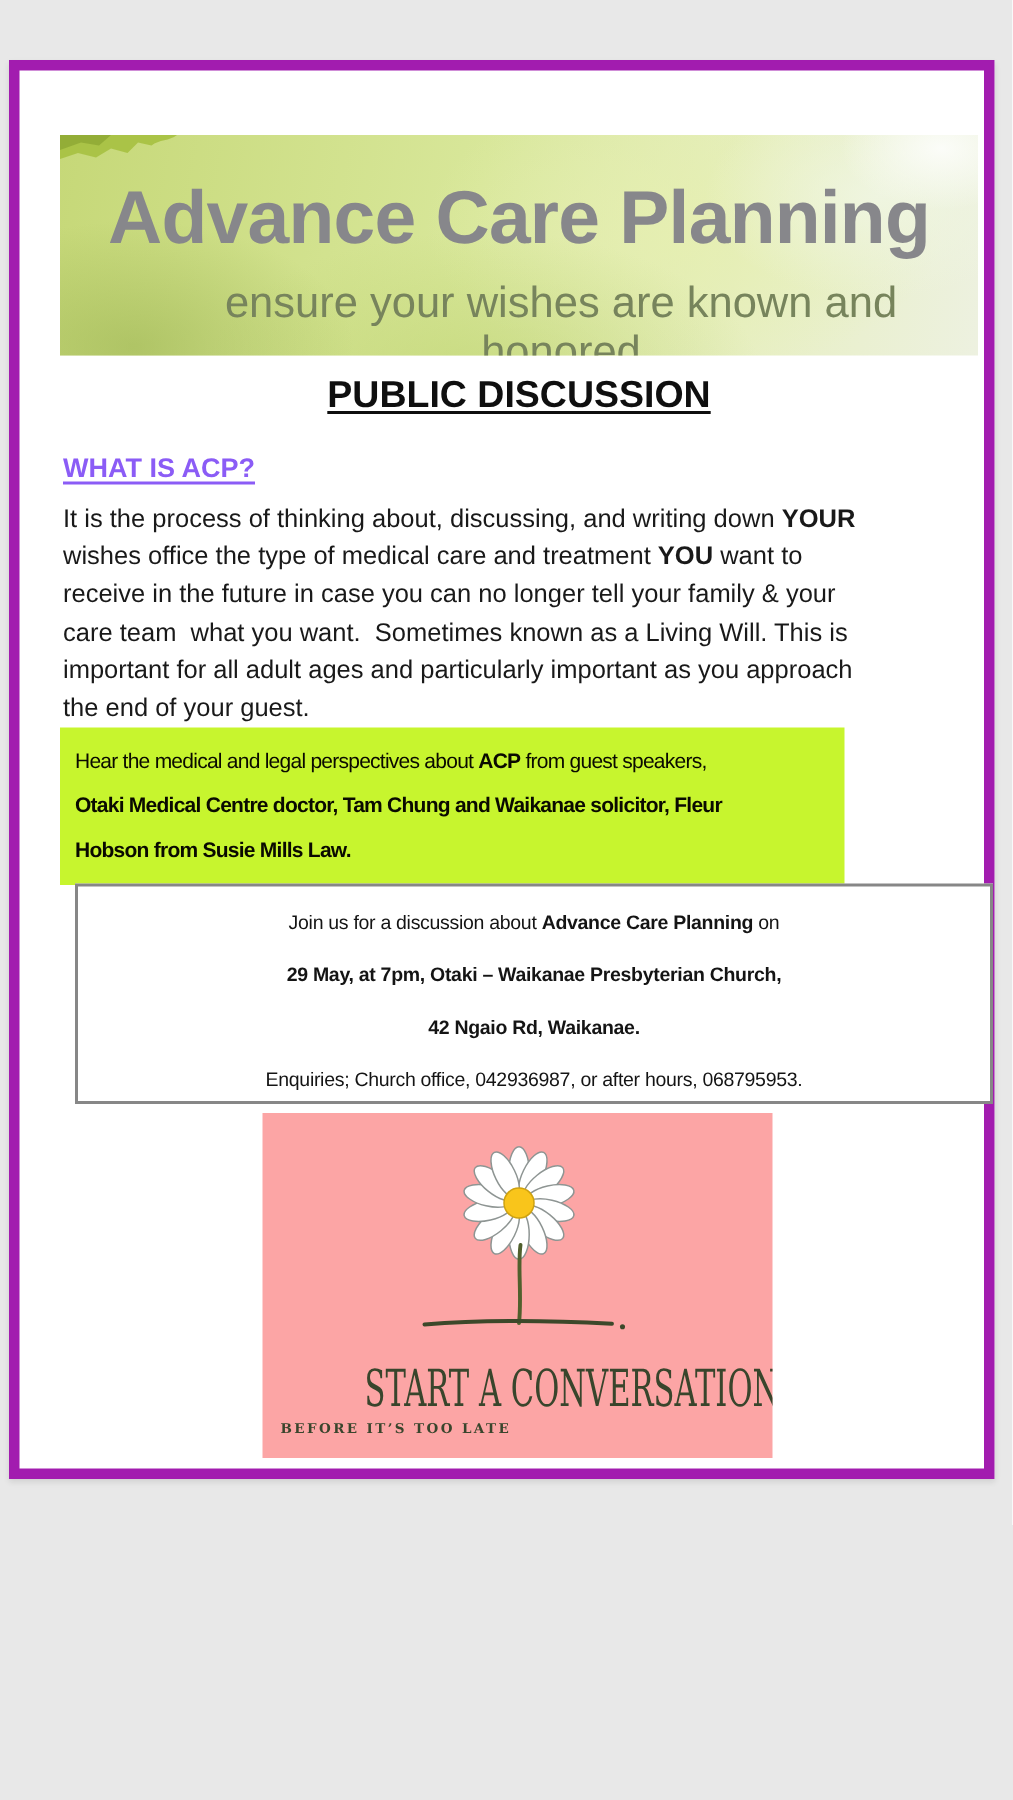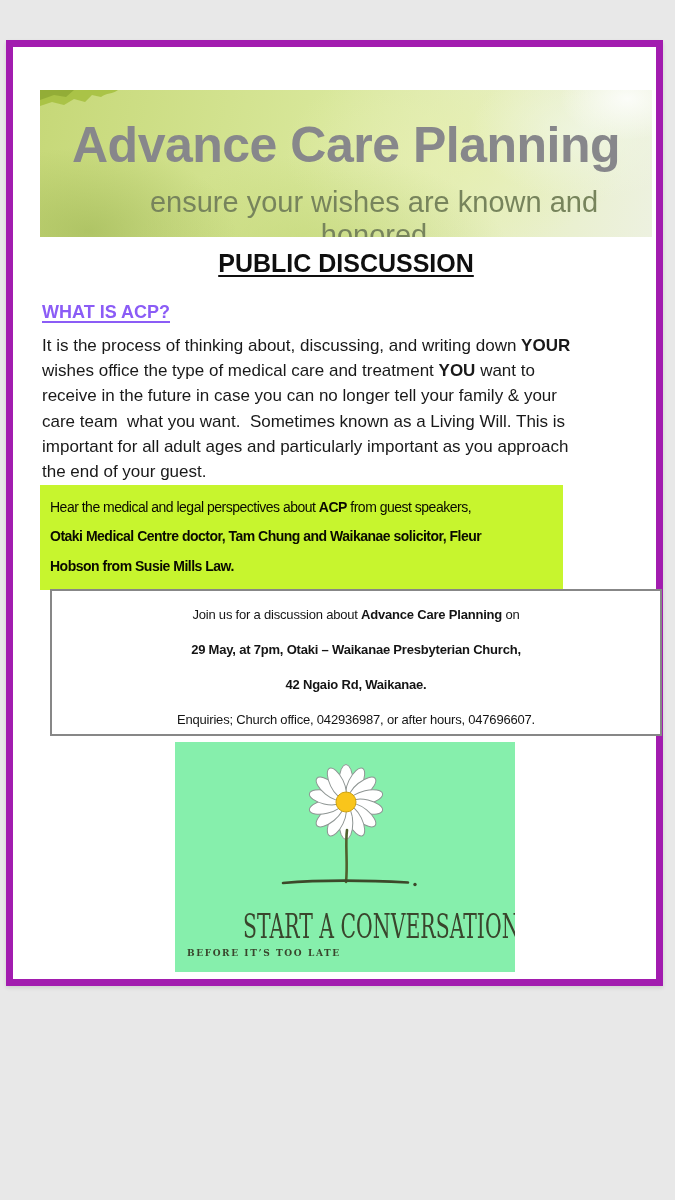--- a/index.html
+++ b/index.html
@@ -61,21 +61,21 @@
   
   .invite{
     position:absolute;left:27px;top:542px;width:612px;height:147px;box-sizing:border-box;
     border:2px solid #878787;background:#ffffff;
     font-size:13px;color:#141414;padding-top:6px;letter-spacing:-0.2px;margin-left:10px;
   }
   .invite .line{white-space:pre;text-align:center;line-height:35px;}
   
   .poster{
     position:absolute;left:162px;top:695px;width:340px;height:230px;
-    background:#86efac;overflow:hidden;
+    background:#fca5a5;overflow:hidden;
   }
   .poster svg.daisy{position:absolute;left:0;top:0;}
   .poster-title{
     position:absolute;left:0;top:164px;width:100%;text-align:center;
     font-family:"DejaVu Serif","Liberation Serif",serif;
     font-size:34px;font-weight:400;color:#39452c;
     transform:scaleX(0.60);transform-origin:50% 50%;white-space:pre;
   }
   .poster-tagline{
     position:absolute;left:12px;top:206px;width:100%;text-align:left;
@@ -113,21 +113,21 @@
     <div class="highlight">
       <div class="line"><span>Hear the medical and legal perspectives about </span><b>ACP</b><span> from guest speakers,</span></div>
       <div class="line"><b>Otaki Medical Centre doctor, Tam Chung and Waikanae solicitor, Fleur</b></div>
       <div class="line"><b>Hobson from Susie Mills Law.</b></div>
     </div>
 
     <div class="invite">
       <div class="line"><span>Join us for a discussion about </span><b>Advance Care Planning</b><span> on</span></div>
       <div class="line"><b>29 May, at 7pm, Otaki – Waikanae Presbyterian Church,</b></div>
       <div class="line"><b>42 Ngaio Rd, Waikanae.</b></div>
-      <div class="line">Enquiries; Church office, 042936987, or after hours, 047696607.</div>
+      <div class="line">Enquiries; Church office, 042936987, or after hours, 068795953.</div>
     </div>
 
     <div class="poster">
       <svg class="daisy" width="340" height="230" viewBox="0 0 340 230" aria-hidden="true">
         <g fill="#ffffff" stroke="#8e9593" stroke-width="1">
           <ellipse cx="171" cy="39" rx="6.8" ry="16.5"></ellipse>
           <ellipse cx="171" cy="39" rx="6.8" ry="16.5" transform="rotate(26 171 60)"></ellipse>
           <ellipse cx="171" cy="39" rx="6.8" ry="16.5" transform="rotate(51 171 60)"></ellipse>
           <ellipse cx="171" cy="39" rx="6.8" ry="16.5" transform="rotate(77 171 60)"></ellipse>
           <ellipse cx="171" cy="39" rx="6.8" ry="16.5" transform="rotate(103 171 60)"></ellipse>

